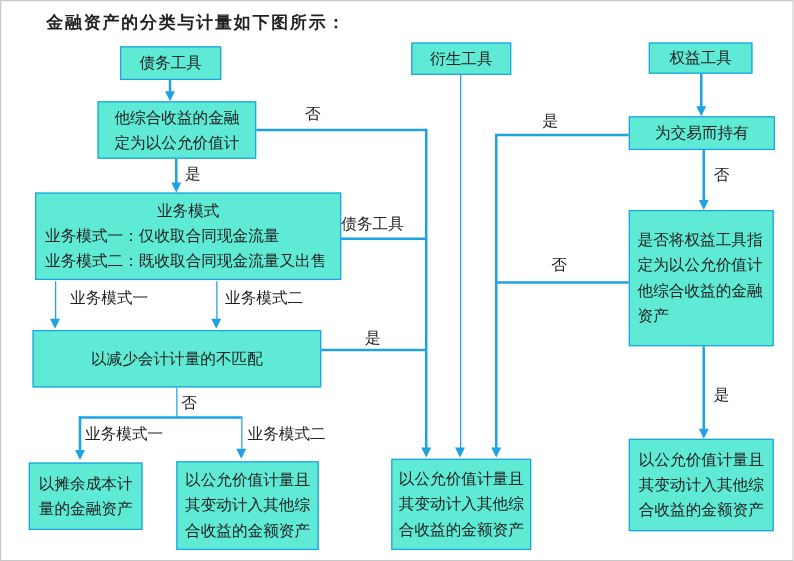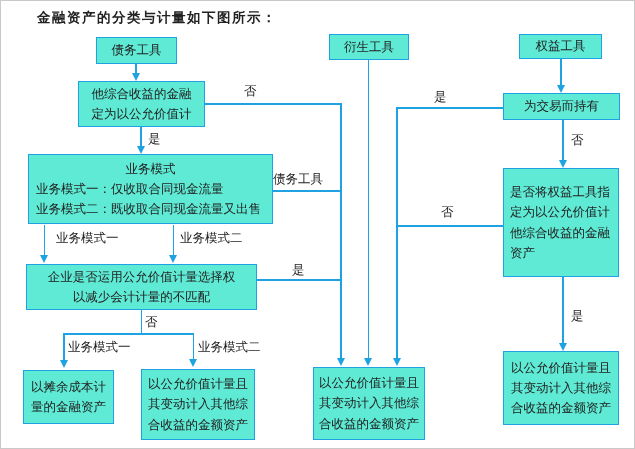--- a/index.html
+++ b/index.html
@@ -65,21 +65,20 @@
     <span class="ln-txt">定为以公允价值计</span>
   </div>
 
   <div class="box left-rows" style="left:27px;top:153px;width:245px;height:70px;">
     <span class="row-c ln-txt">业务模式</span>
     <span class="row-l ln-txt">业务模式一：仅收取合同现金流量</span>
     <span class="row-l ln-txt">业务模式二：既收取合同现金流量又出售</span>
   </div>
 
   <div class="box" style="left:25px;top:263px;width:231px;height:46px;">
-    <span class="ln-txt">企业是否运用公允价值计量选择权</span>
     <span class="ln-txt">以减少会计计量的不匹配</span>
   </div>
 
   <div class="box" style="left:502px;top:92px;width:117px;height:27px;">
     <span class="ln-txt">为交易而持有</span>
   </div>
 
   <div class="box left-align" style="left:502px;top:167px;width:116px;height:109px;">
     <span class="ln-txt">是否将权益工具指</span>
     <span class="ln-txt">定为以公允价值计</span>

